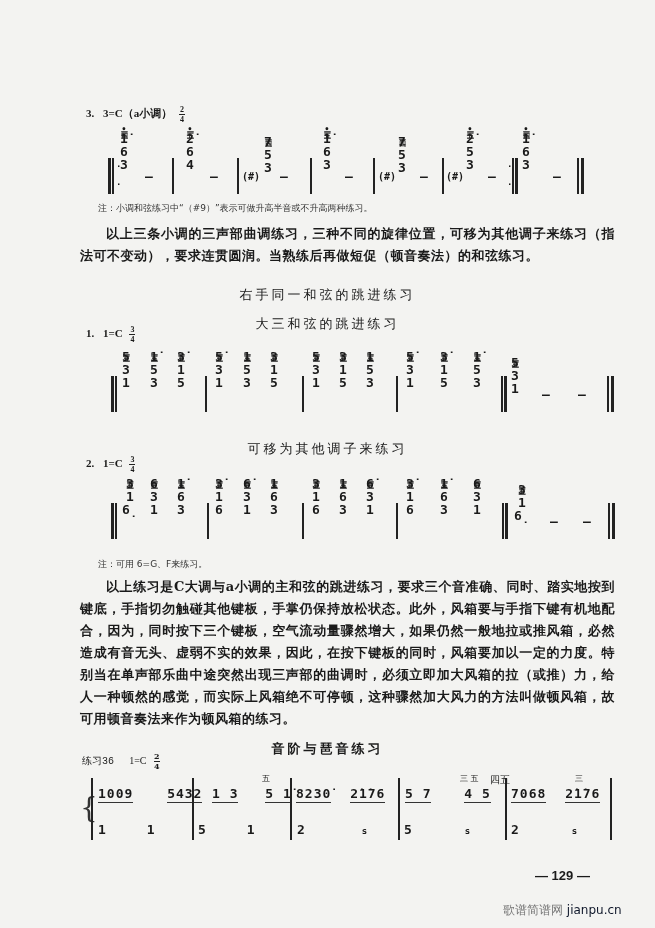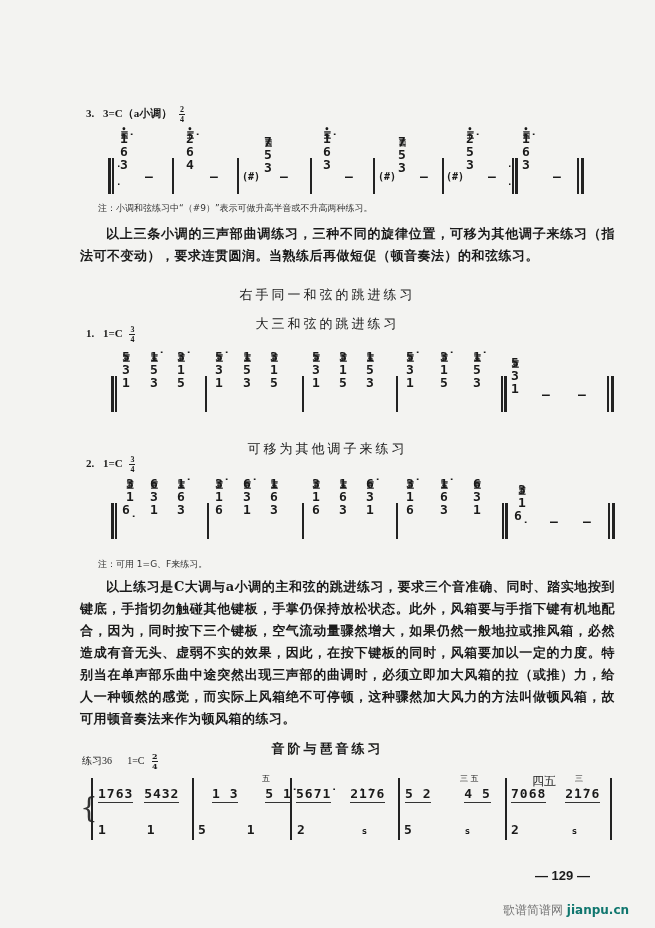--- a/index.html
+++ b/index.html
@@ -17,21 +17,21 @@
   .bl.thick{width:3px;}
   .chord{position:absolute;display:flex;flex-direction:column;align-items:center;}
   .fing{font-size:7px;line-height:6px;font-family:"DejaVu Sans",sans-serif;writing-mode:horizontal-tb;color:#222;text-align:center;}
   .dot{font-size:8px;line-height:5px;}
   .nn{font-size:13px;line-height:13px;}
   .dash{position:absolute;font-size:13px;font-weight:bold;}
   .acc{font-size:10px;position:absolute;}
   .rdot{position:absolute;font-size:9px;line-height:9px;}
   .pagenum{font-family:"Liberation Sans",sans-serif;font-weight:bold;font-size:13px;}
   .wm{font-family:"DejaVu Sans",sans-serif;font-size:12px;color:#777;}
-  .wm .url{color:#0f766e;font-weight:bold;}
+  .wm .url{color:#0f172a;}
   .melody{font-family:"DejaVu Sans Mono",monospace;font-weight:bold;font-size:13px;letter-spacing:1px;}
   .uline{border-bottom:1px solid #333;padding-bottom:1px;}
 </style>
 </head>
 <body>
 
 <div class="abs exnum" style="left:86px;top:105px;">
   <span>3.</span>
   <span style="margin-left:6px;">3=C（a小调）</span>
   <span class="frac">
@@ -338,67 +338,67 @@
       <span class="nn">3</span>
       <span class="nn">1</span>
       <span class="nn">6̣</span>
     </div>
   <div class="dash" style="left:550px;top:514px;">—</div>
   <div class="dash" style="left:583px;top:514px;">—</div>
   <div class="bl" style="left:608px;top:503px;height:36px;"></div>
   <div class="bl thick" style="left:612px;top:503px;height:36px;"></div>
 </div>
 
-<div class="abs note-small" style="left:98px;top:558px;">注：可用 1=G、F来练习。</div>
+<div class="abs note-small" style="left:98px;top:558px;">注：可用 6=G、F来练习。</div>
 
 <div class="abs para" style="left:80px;top:576px;width:535px;text-indent:26px;">以上练习是C大调与a小调的主和弦的跳进练习，要求三个音准确、同时、踏实地按到键底，手指切勿触碰其他键板，手掌仍保持放松状态。此外，风箱要与手指下键有机地配合，因为，同时按下三个键板，空气流动量骤然增大，如果仍然一般地拉或推风箱，必然造成有音无头、虚弱不实的效果，因此，在按下键板的同时，风箱要加以一定的力度。特别当在单声部乐曲中途突然出现三声部的曲调时，必须立即加大风箱的拉（或推）力，给人一种顿然的感觉，而实际上风箱绝不可停顿，这种骤然加大风力的方法叫做顿风箱，故可用顿音奏法来作为顿风箱的练习。</div>
 
 <div class="abs heading" style="left:0;width:655px;top:740px;font-weight:bold;">音阶与琶音练习</div>
 <div class="abs" style="left:82px;top:752px;font-size:10px;">
-  <span style="font-family:Liberation Serif, serif;">练习36</span>
+  <span style="font-family:Liberation Mono, monospace;">练习36</span>
   <span style="margin-left:12px;font-family:'Liberation Serif',serif;">1=C</span>
   <span class="frac">
     <span>2</span>
       <span class="bar"></span>
       <span>4</span>
   </span>
 </div>
 
 <div class="abs" style="left:80px;top:778px;font-size:28px;line-height:60px;color:#333;">{</div>
 <div class="bl" style="left:91px;top:778px;height:62px;"></div>
 
 <div class="abs melody" style="left:98px;top:786px;">
-  <span class="uline">1763</span>
-  <span class="uline" style="margin-left:2px;">5432</span>
+  <span class="uline">1009</span>
+  <span class="uline" style="margin-left:25px;">5432</span>
 </div>
 <div class="bl" style="left:192px;top:778px;height:62px;"></div>
 <div class="abs melody" style="left:212px;top:786px;">
   <span class="uline">1 3</span>
   <span class="uline" style="margin-left:18px;">5 1̇</span>
 </div>
 <div class="bl" style="left:290px;top:778px;height:62px;"></div>
 <div class="abs melody" style="left:296px;top:786px;">
-  <span class="uline">5671̇</span>
+  <span class="uline">8230̇</span>
   <span class="uline" style="margin-left:10px;">2̇1̇76</span>
 </div>
 <div class="bl" style="left:398px;top:778px;height:62px;"></div>
 <div class="abs melody" style="left:405px;top:786px;">
-  <span class="uline">5 2</span>
+  <span class="uline">5 7</span>
   <span class="uline" style="margin-left:24px;">4 5</span>
 </div>
 <div class="bl" style="left:505px;top:778px;height:62px;"></div>
 <div class="abs melody" style="left:511px;top:786px;">
   <span class="uline">7068</span>
   <span class="uline" style="margin-left:10px;">2̇1̇76</span>
 </div>
 <div class="bl" style="left:610px;top:778px;height:62px;"></div>
 
 <div class="abs" style="left:262px;top:773px;font-size:8px;">五</div>
 <div class="abs" style="left:460px;top:773px;font-size:8px;">三 五</div>
-<div class="abs" style="left:532px;top:773px;font-size:12px;">四五</div>
+<div class="abs" style="left:490px;top:773px;font-size:10px;">四五</div>
 <div class="abs" style="left:575px;top:773px;font-size:8px;">三</div>
 
 <div class="abs melody" style="left:98px;top:822px;"><span>1</span><span style="margin-left:40px;">1</span></div>
 <div class="abs melody" style="left:198px;top:822px;"><span>5</span><span style="margin-left:40px;">1</span></div>
 <div class="abs melody" style="left:297px;top:822px;"><span>2</span><span style="margin-left:56px;font-size:9px;">s</span></div>
 <div class="abs melody" style="left:404px;top:822px;"><span>5</span><span style="margin-left:52px;font-size:9px;">s</span></div>
 <div class="abs melody" style="left:511px;top:822px;"><span>2</span><span style="margin-left:52px;font-size:9px;">s</span></div>
 
 <div class="abs pagenum" style="left:535px;top:868px;">— 129 —</div>
 <div class="abs wm" style="left:503px;top:902px;">

